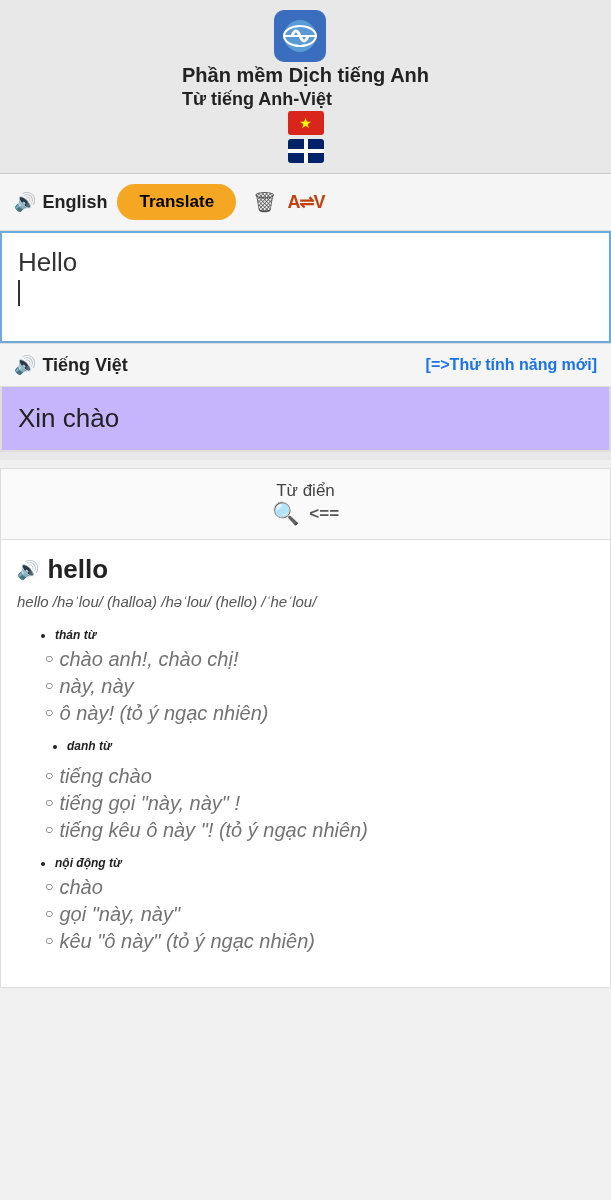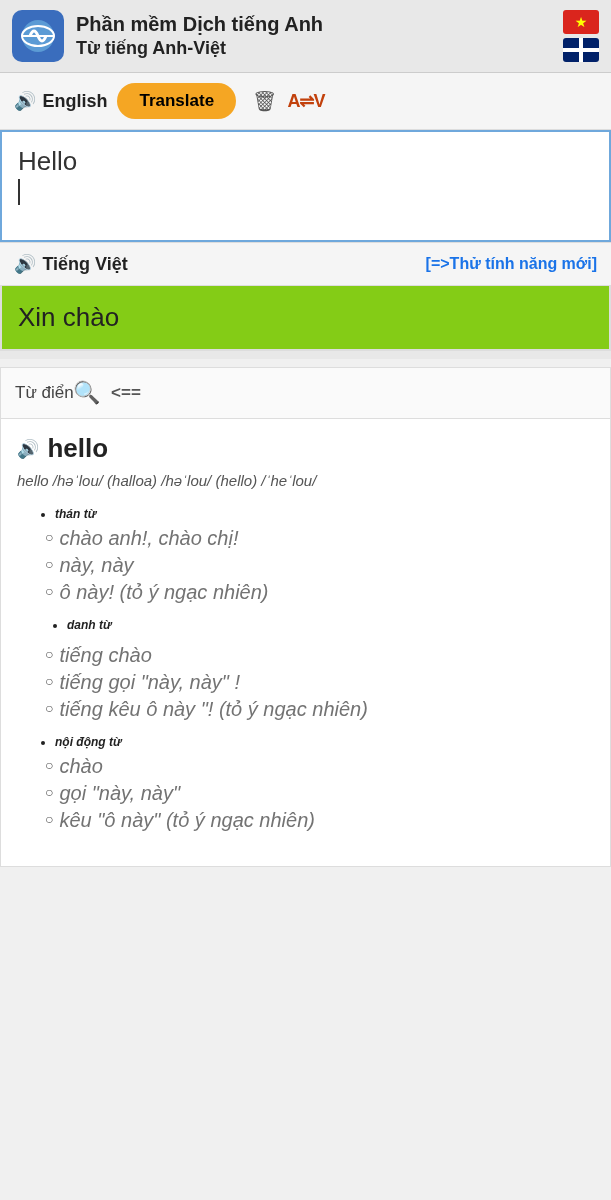--- a/index.html
+++ b/index.html
@@ -13,20 +13,21 @@
     }
 
     
     .header {
       background: #e8e8e8;
       display: flex;
       align-items: center;
       padding: 10px 12px;
       border-bottom: 1px solid #ccc;
       position: relative;
+      flex-direction: column;
     }
     .header-logo {
       width: 52px;
       height: 52px;
       background: #3a6dbd;
       border-radius: 10px;
       display: flex;
       align-items: center;
       justify-content: center;
       margin-right: 12px;
@@ -201,41 +202,42 @@
     }
     .try-feature-link {
       color: #1a73e8;
       font-size: 16px;
       text-decoration: none;
       font-weight: bold;
     }
 
     
     .translation-output {
-      background: #84cc16;
+      background: #c4b5fd;
       padding: 16px 16px;
       border: 2px solid #ddd;
       border-top: none;
       font-size: 26px;
       color: #222;
     }
 
     
     .dictionary-section {
       background: white;
       margin-top: 8px;
       border: 1px solid #ddd;
     }
     .dictionary-header {
       display: flex;
       align-items: center;
-      justify-content: flex-start;
+      justify-content: center;
       padding: 12px 14px;
       border-bottom: 1px solid #ddd;
       background: #fafafa;
+      flex-direction: column;
     }
     .dictionary-label {
       font-size: 17px;
       color: #444;
     }
     .dictionary-icons {
       display: flex;
       align-items: center;
       gap: 10px;
     }

